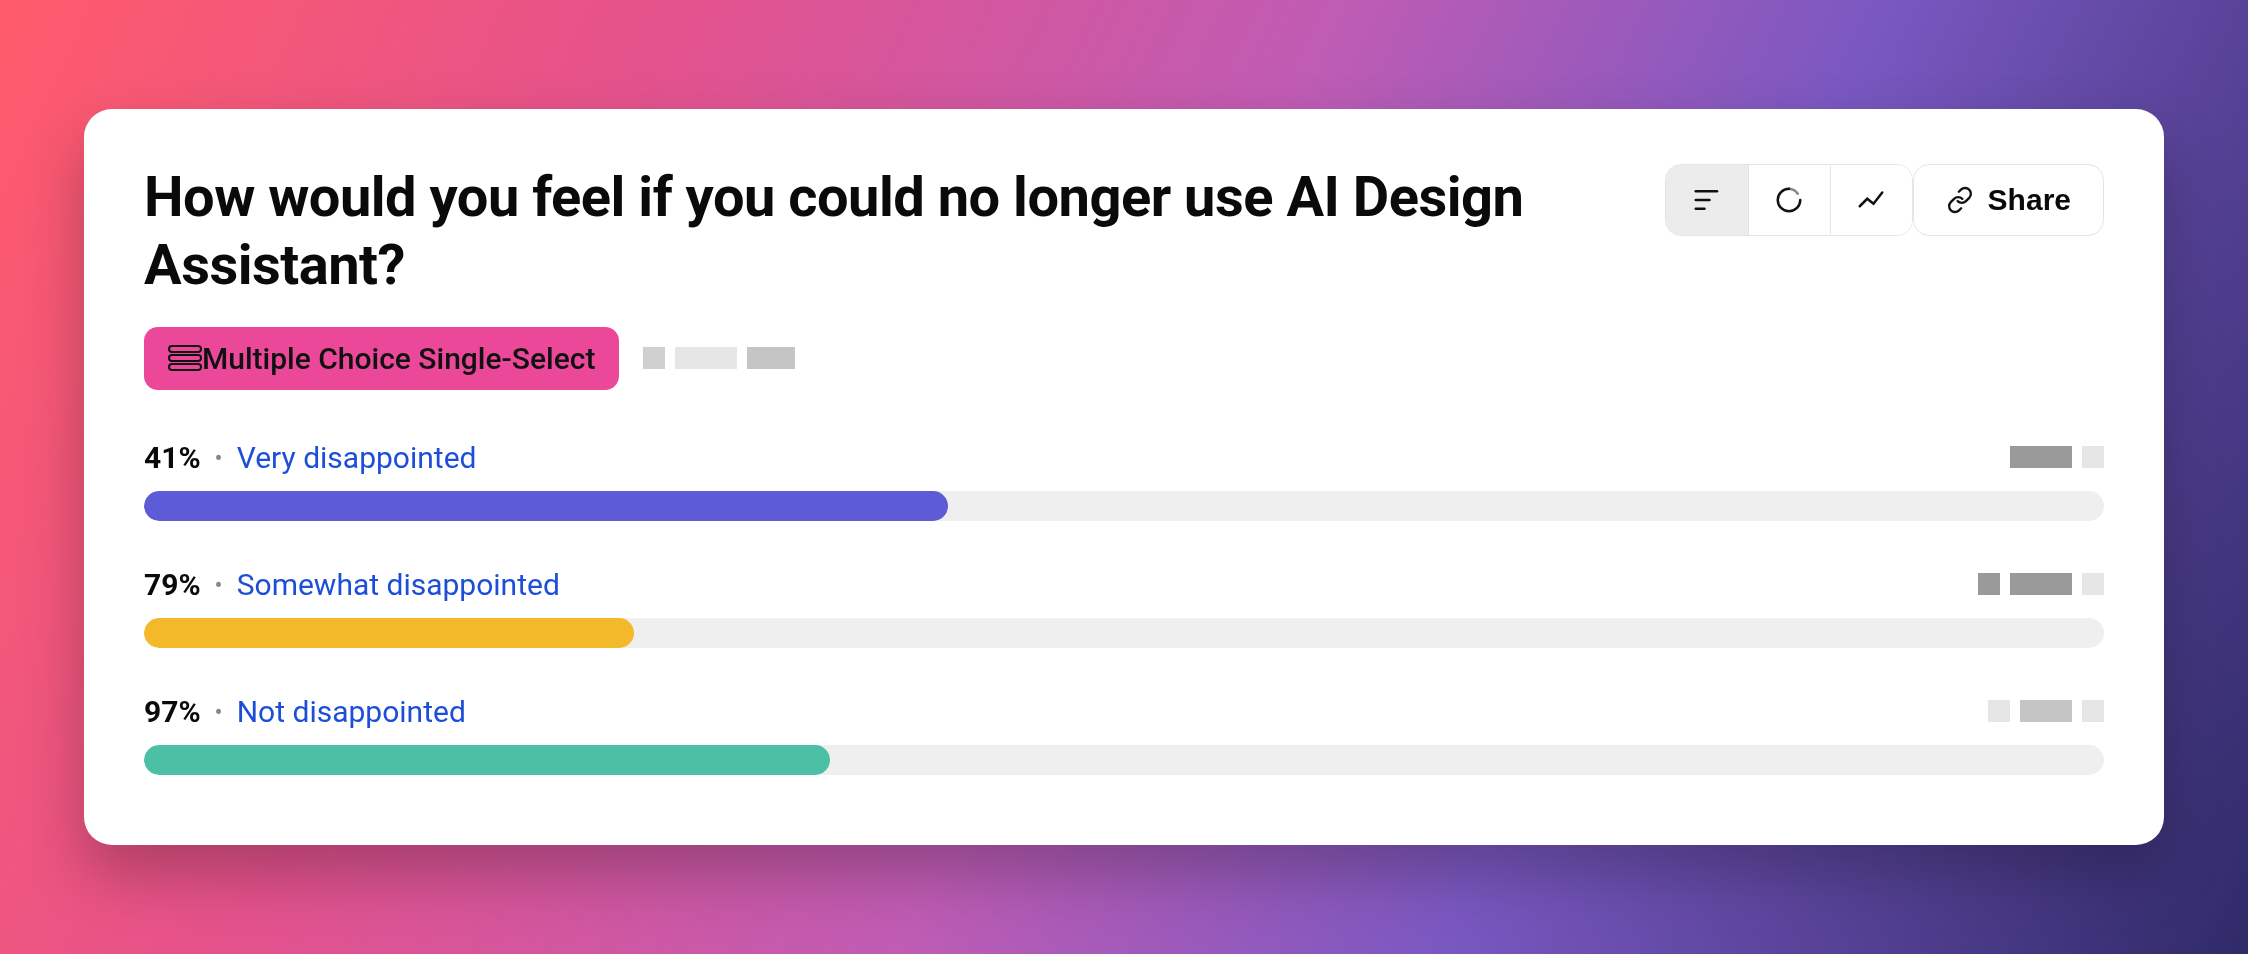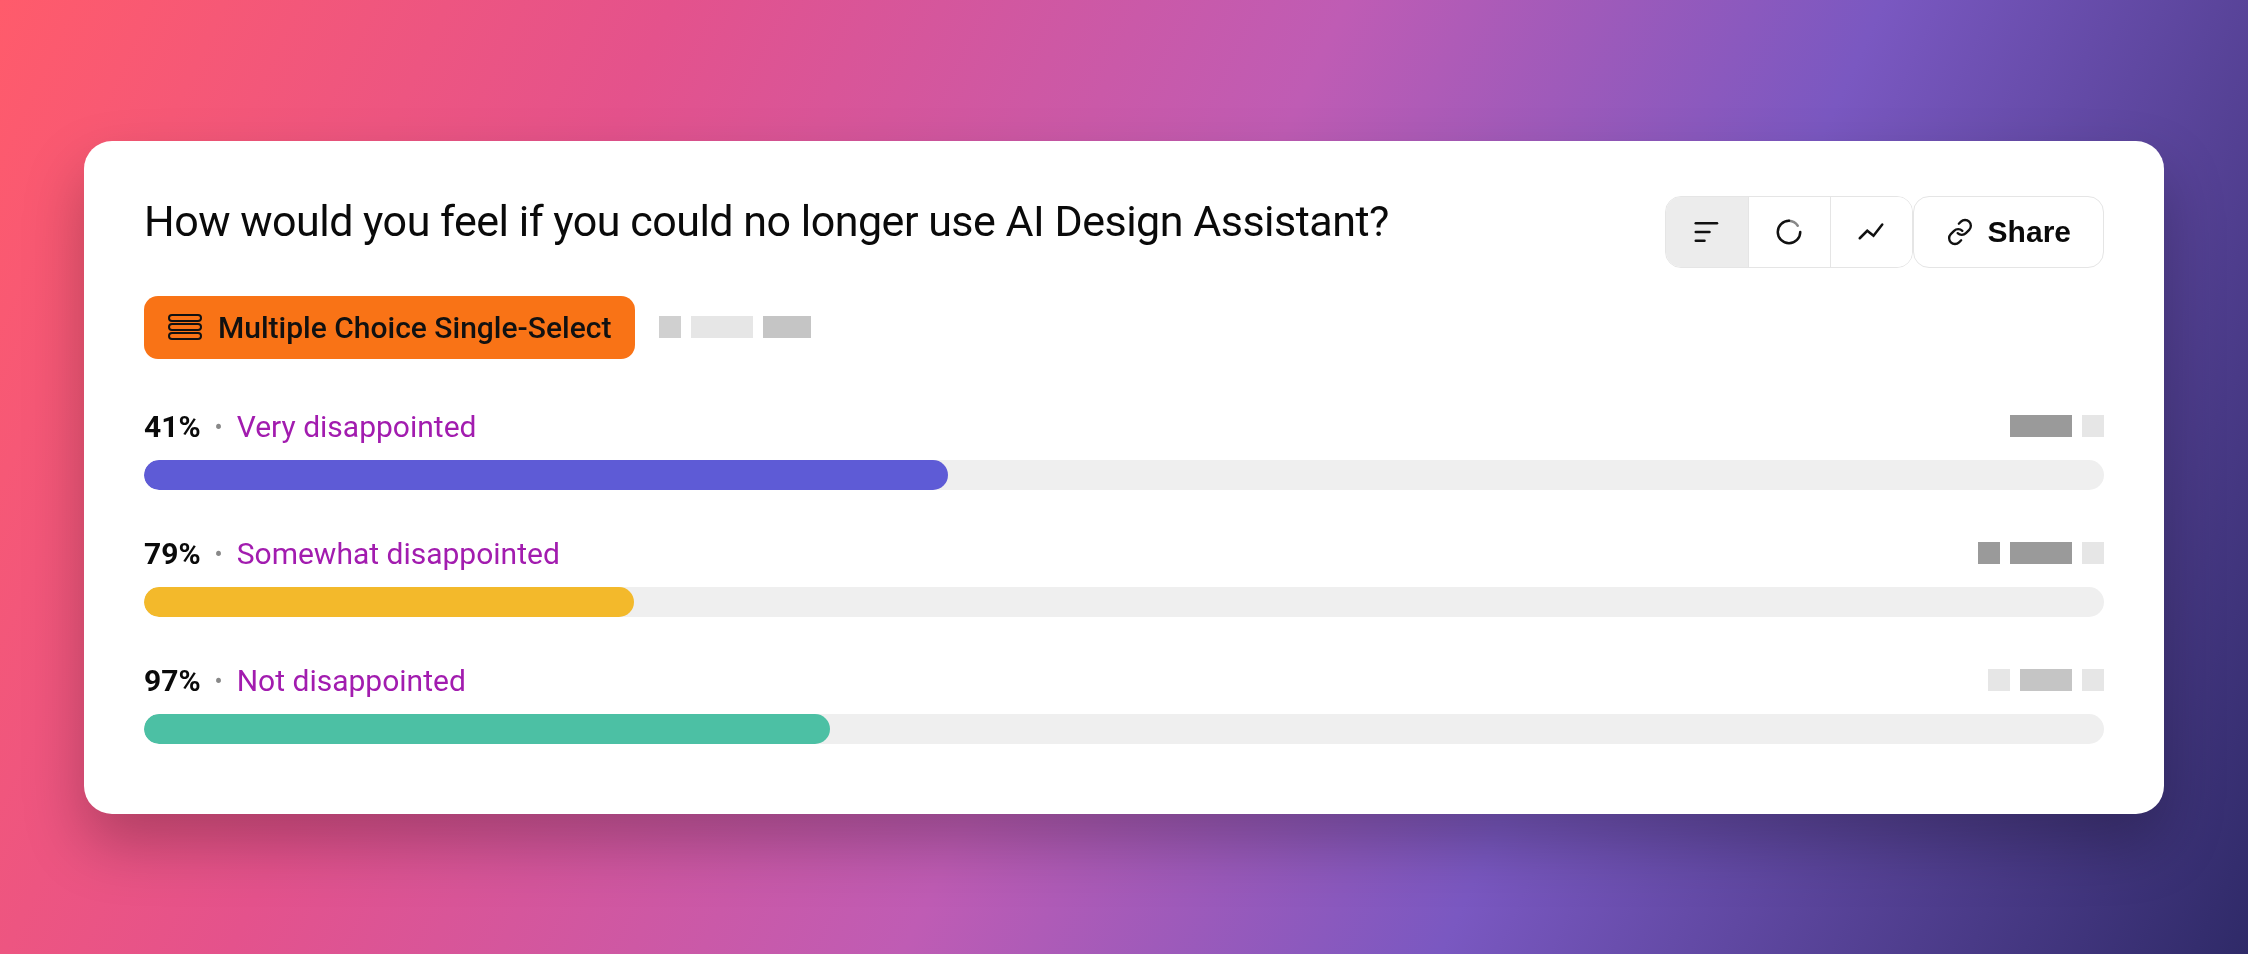--- a/index.html
+++ b/index.html
@@ -21,22 +21,22 @@
     box-shadow: 0 30px 60px rgba(0,0,0,0.25);
     padding: 55px 60px 70px 60px;
   }
   .header-row {
     display: flex;
     align-items: flex-start;
     justify-content: space-between;
     gap: 40px;
   }
   .question {
-    font-size: 43px;
-    font-weight: 400;
+    font-size: 56px;
+    font-weight: 700;
     letter-spacing: -0.5px;
     line-height: 1.2;
     margin: 0;
   }
   .actions {
     display: flex;
     align-items: center;
     flex-shrink: 0;
   }
   .seg {
@@ -77,22 +77,21 @@
   }
   .meta-row {
     display: flex;
     align-items: center;
     gap: 24px;
     margin-top: 28px;
   }
   .pill {
     display: inline-flex;
     align-items: center;
-    gap: 16px;
-    background: #f97316;
+    background: #ec4899;
     border-radius: 14px;
     padding: 14px 24px;
     font-size: 30px;
     font-weight: 500;
     color: #111;
   }
   .placeholder-strip {
     display: inline-flex;
     gap: 10px;
     align-items: center;
@@ -138,21 +137,21 @@
     font-weight: 700;
   }
   .result .dot {
     color: #888;
     font-size: 24px;
     position: relative;
     top: -2px;
   }
   .result .name {
     font-weight: 400;
-    color: #a21caf;
+    color: #1d4ed8;
   }
   .result .right {
     display: inline-flex;
     gap: 10px;
     align-items: center;
   }
   .result .right .ph { height: 22px; }
   .bar-track {
     margin-top: 16px;
     width: 100%;

